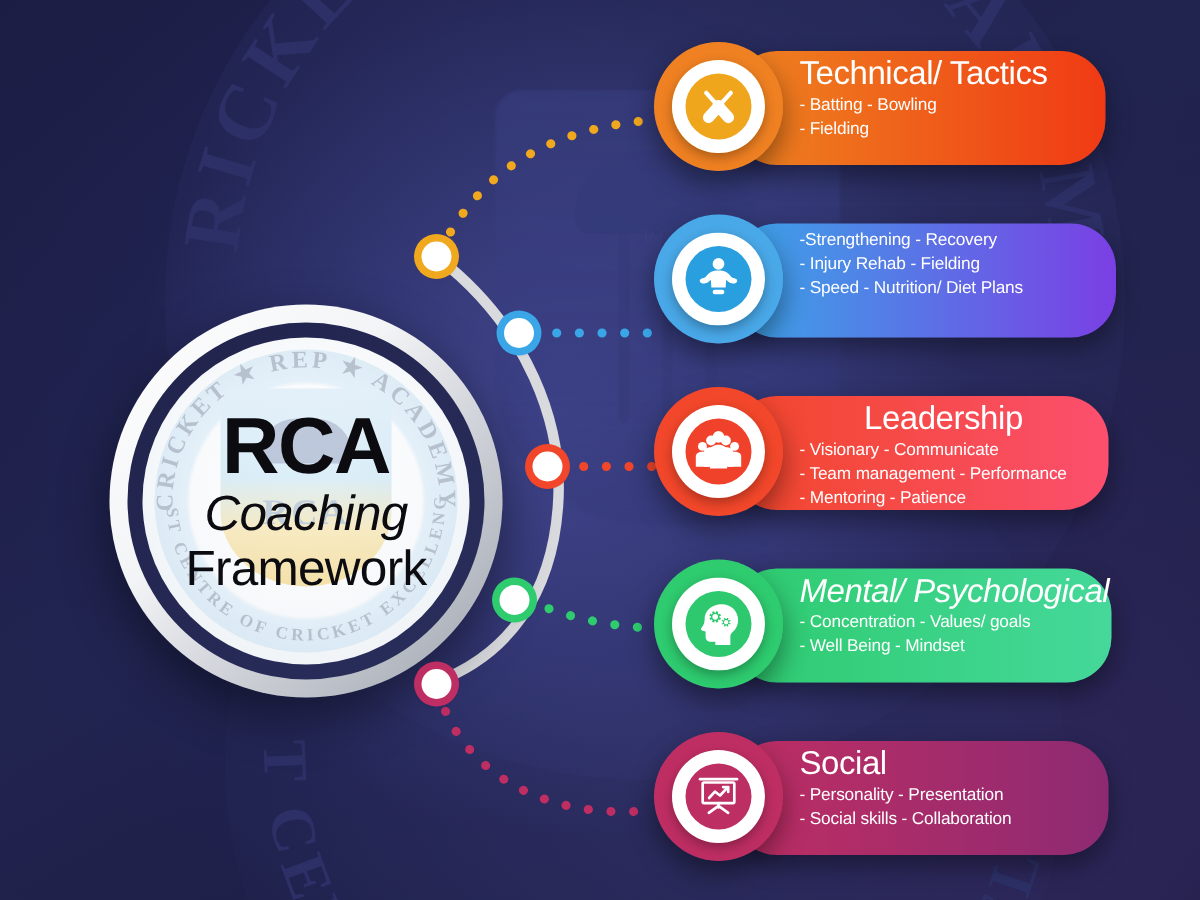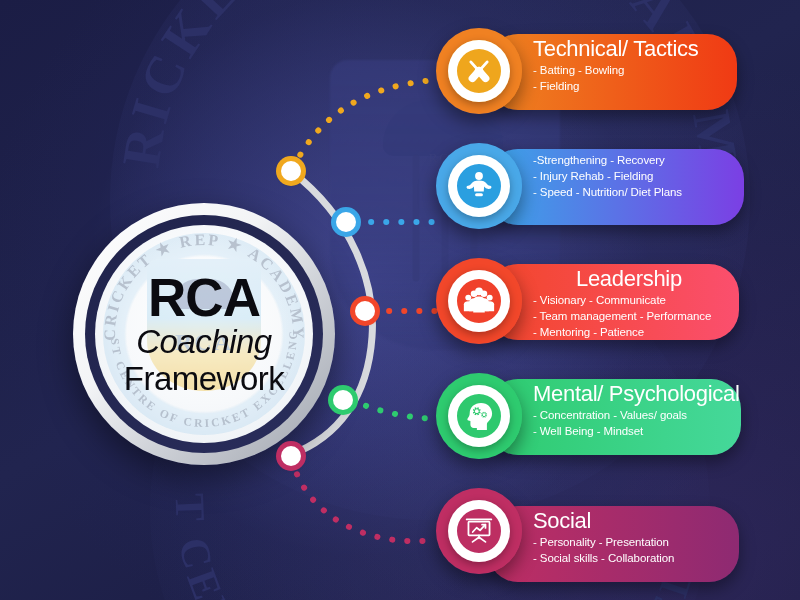--- a/index.html
+++ b/index.html
@@ -266,21 +266,21 @@
         <circle cx="20" cy="8.6" r="4.6"></circle>
               <path d="M13.2 33.4V19.6c0-3 3.1-4.8 6.8-4.8s6.8 1.8 6.8 4.8v13.8z"></path>
       </g>
           </svg>
         </div>
       </div>
     </div>
   <div class="card" id="card3" style="left:436px;top:373px;">
       <div class="pill" style="width: 253px; background: linear-gradient(90deg, rgb(46, 203, 111) 0%, rgb(69, 216, 154) 100%);">
         <div class="pill-txt">
-          <div class="pill-title" style="font-size: 22px;">Mental/ Psychological</div>
+          <div class="pill-title" style="font-size: 22px; font-style: italic;">Mental/ Psychological</div>
           <div class="pill-sub">-  Concentration  -  Values/ goals</div>
           <div class="pill-sub">-  Well Being  -  Mindset</div>
         </div>
       </div>
       <div class="badge" style="background: linear-gradient(140deg, rgb(46, 203, 111) 0%, rgb(46, 203, 111) 100%);">
         <div class="badge-in" style="background: rgb(46, 201, 110);">
           <svg viewBox="0 0 40 40" width="34" height="34">
       <g fill="#fff">
         <path d="M22.4 4.6c-7.6 0-13.3 5-13.3 11.6 0 3-.8 4.6-2.3 6.5-.9 1.1-.6 2.3.8 2.6l2.3.5v4.2c0 2.4 1.6 4 4 4h3.6v2.4h11.8v-6.5c0-1.7.7-2.6 2-3.8 2.6-2.4 4.1-5.6 4.1-9.1 0-6.9-5.3-12.4-13-12.4z"></path>
       </g>
@@ -308,21 +308,21 @@
         <line x1="22.8" y1="15.4" x2="23.8" y2="16.4"></line>
               <line x1="28.2" y1="20.8" x2="29.2" y2="21.8"></line>
         <line x1="29.2" y1="15.4" x2="28.2" y2="16.4"></line>
               <line x1="23.8" y1="20.8" x2="22.8" y2="21.8"></line>
       </g>
           </svg>
         </div>
       </div>
     </div>
   <div class="card" id="card4" style="left:436px;top:488px;">
-      <div class="pill" style="width: 251px; background: linear-gradient(90deg, rgb(191, 46, 99) 0%, rgb(142, 42, 114) 100%); margin-top: 12px;">
+      <div class="pill" style="width: 251px; background: linear-gradient(90deg, rgb(191, 46, 99) 0%, rgb(142, 42, 114) 100%);">
         <div class="pill-txt">
           <div class="pill-title" style="font-size: 22px;">Social</div>
           <div class="pill-sub">-  Personality  -  Presentation</div>
           <div class="pill-sub">-  Social skills  -  Collaboration</div>
         </div>
       </div>
       <div class="badge" style="background: linear-gradient(140deg, rgb(191, 46, 99) 0%, rgb(191, 46, 99) 100%);">
         <div class="badge-in" style="background: rgb(189, 46, 98);">
           <svg viewBox="0 0 40 40" width="34" height="34">
       <g stroke="#fff" stroke-width="2.1" fill="none" stroke-linecap="round" stroke-linejoin="round">

